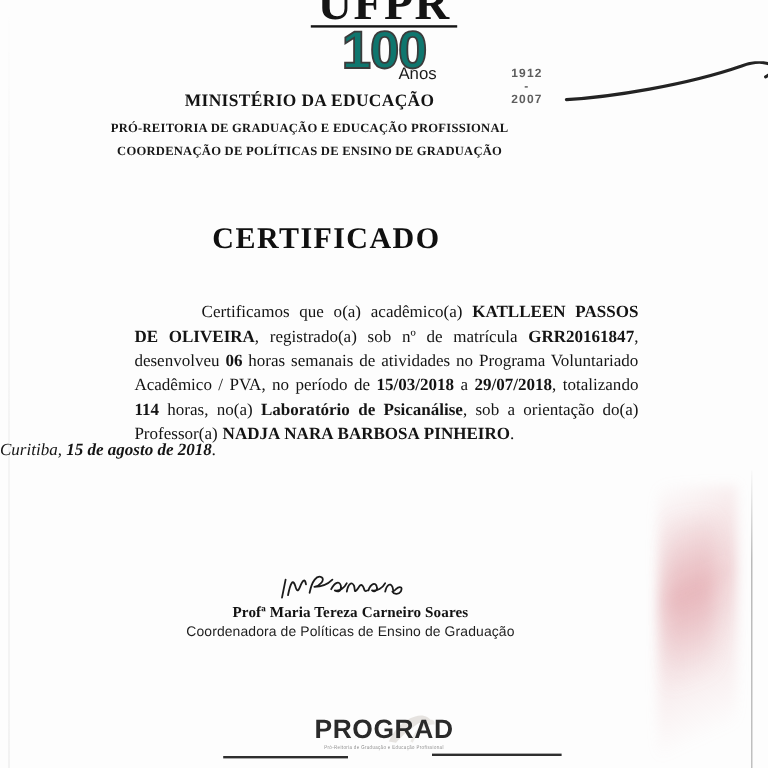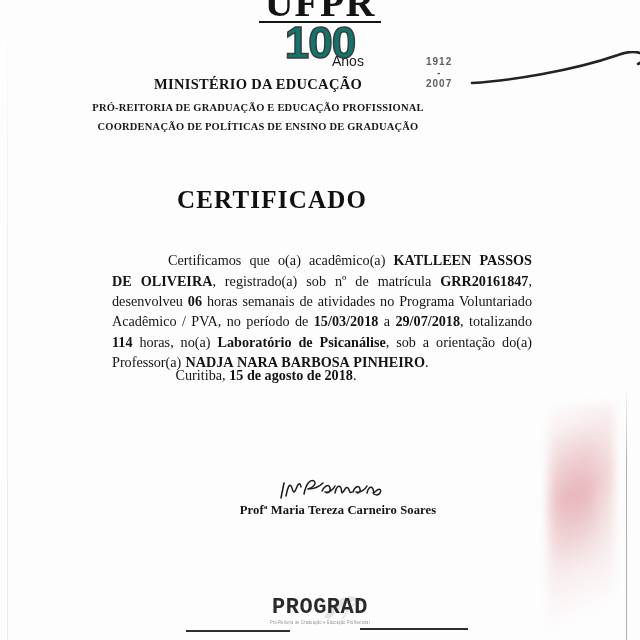--- a/index.html
+++ b/index.html
@@ -188,35 +188,35 @@
   .body-par b {
     font-weight: bold;
   }
 
   
   .city-date {
     position: absolute;
     left: 0;
     top: 367px;
     width: 532px;
-    text-align: center;
+    text-align: left;
     font-family: "Liberation Serif", serif;
     font-size: 14.2px;
     color: #141414;
+    font-style: italic;
   }
   .city-date b { font-weight: bold; }
 
   
   .sign-block {
     position: absolute;
     left: 0;
     top: 476px;
     width: 584px;
     text-align: center;
-    margin-left: 46px;
   }
   .sign-mark {
     height: 26px;
     margin-bottom: 1px;
   }
   .sign-name {
     font-family: "Liberation Serif", serif;
     font-weight: bold;
     font-size: 12.6px;
     color: #131313;
@@ -241,21 +241,21 @@
   .footer-crest {
     position: absolute;
     left: 318px;
     top: -2px;
     width: 46px;
     height: 26px;
     opacity: 0.17;
   }
   .footer-prograd {
     position: relative;
-    font-family: Liberation Mono, monospace;
+    font-family: Liberation Sans, sans-serif;
     font-weight: bold;
     font-size: 22px;
     letter-spacing: 0.5px;
     color: #2a2a2a;
     line-height: 24px;
   }
   .footer-sub {
     font-family: "Liberation Sans", sans-serif;
     font-size: 3.6px;
     letter-spacing: 0.35px;
@@ -325,20 +325,21 @@
           <path d="M13 20 C 15 10, 17 6, 19 12 C 20 16, 21 18, 23 13 C 25 8, 27 5, 28 11"></path>
           <path d="M31 18 C 33 8, 37 3, 41 5 C 44 7, 40 12, 35 13 C 41 13, 46 11, 50 7"></path>
           <path d="M49 15 C 52 9, 56 8, 57 12 C 58 16, 55 18, 52 16 C 56 17, 60 14, 62 10"></path>
           <path d="M62 17 C 63 11, 66 8, 68 12 C 69 15, 68 18, 70 16 C 72 14, 73 10, 75 12 C 77 14, 76 18, 79 16"></path>
           <path d="M80 16 C 82 10, 86 9, 87 13 C 88 16, 85 18, 83 16 C 87 17, 92 14, 94 10"></path>
           <path d="M94 17 C 95 12, 98 9, 100 13 C 101 16, 100 18, 103 15 C 106 12, 109 13, 107 17 C 105 20, 101 19, 100 17"></path>
         </g>
       </svg>
     </div>
     <div class="sign-name">Profª Maria Tereza Carneiro Soares</div>
+    <div class="sign-role">Coordenadora de Políticas de Ensino de Graduação</div>
   </div>
 
   <div class="footer-block">
     <svg class="footer-crest" viewBox="0 0 46 26">
       <path d="M6 24 C 10 14, 18 6, 28 3 C 34 1, 40 3, 42 8 C 38 6, 33 7, 29 10 C 22 15, 16 20, 12 25 Z" fill="#7a6a58"></path>
       <path d="M24 24 C 27 16, 33 9, 40 6 C 43 5, 45 7, 44 10 C 40 9, 35 12, 31 17 C 29 20, 27 22, 26 25 Z" fill="#9a8d7c"></path>
     </svg>
     <div class="footer-prograd">PROGRAD</div>
     <div class="footer-sub">Pró-Reitoria de Graduação e Educação Profissional</div>
     <div class="footer-rule-left"></div>

